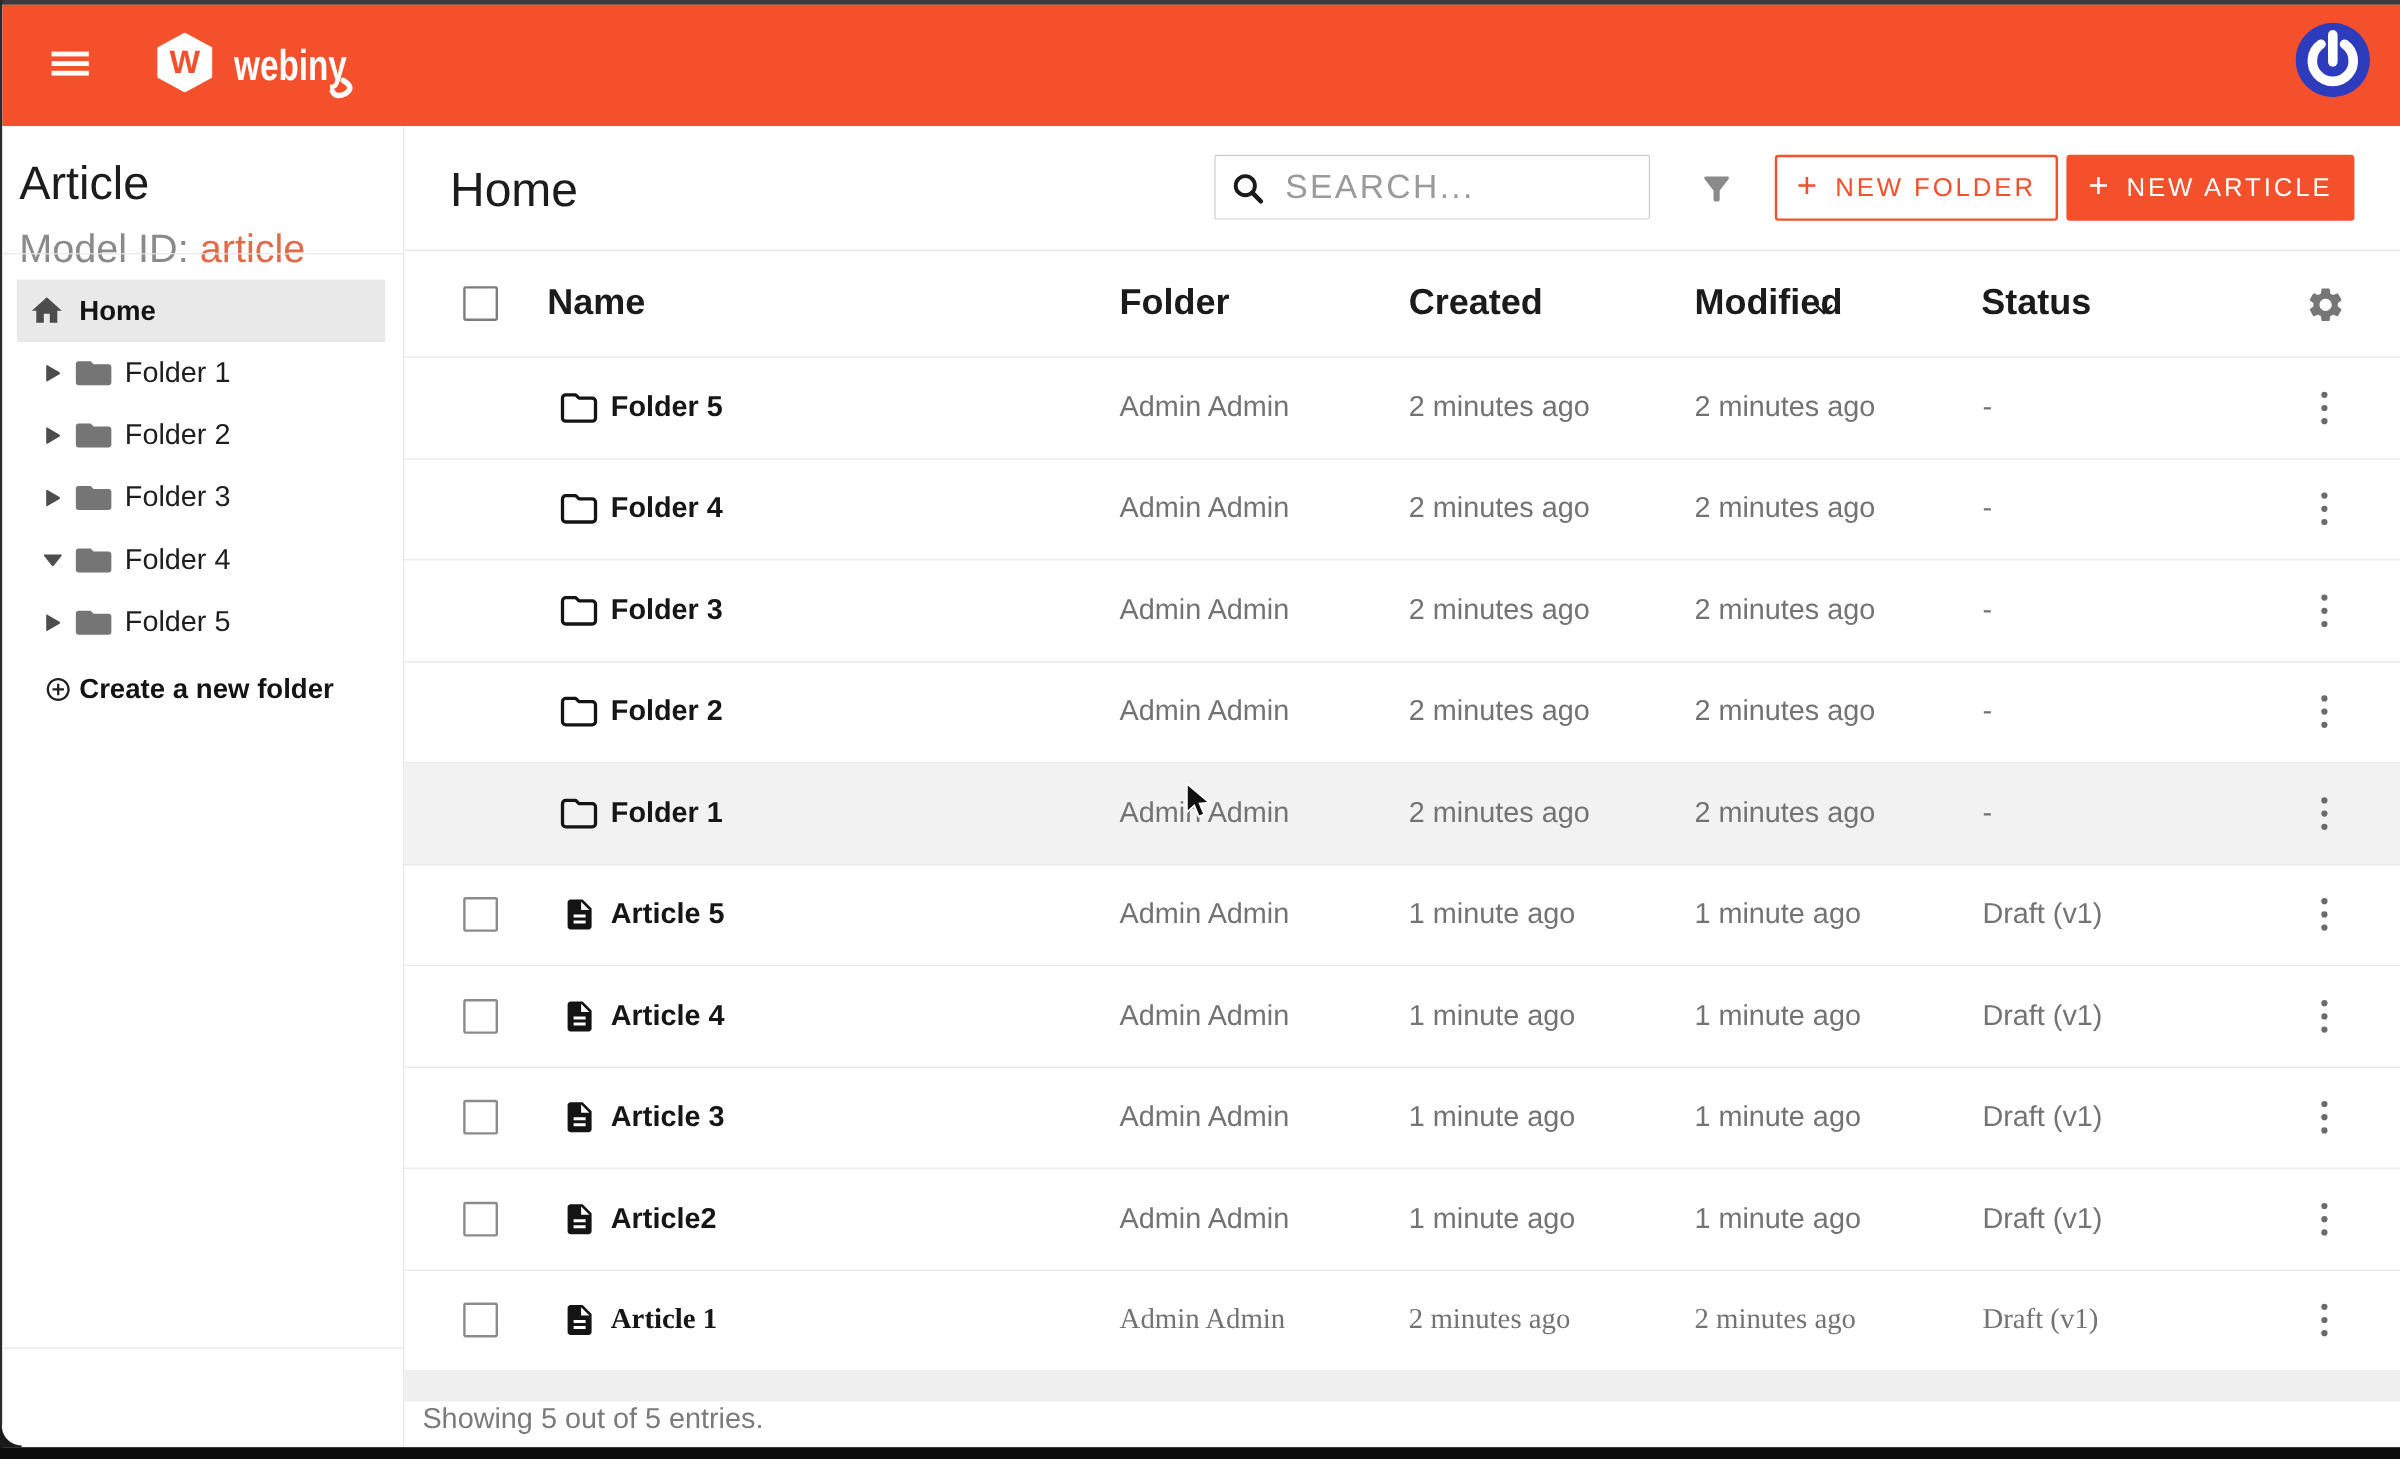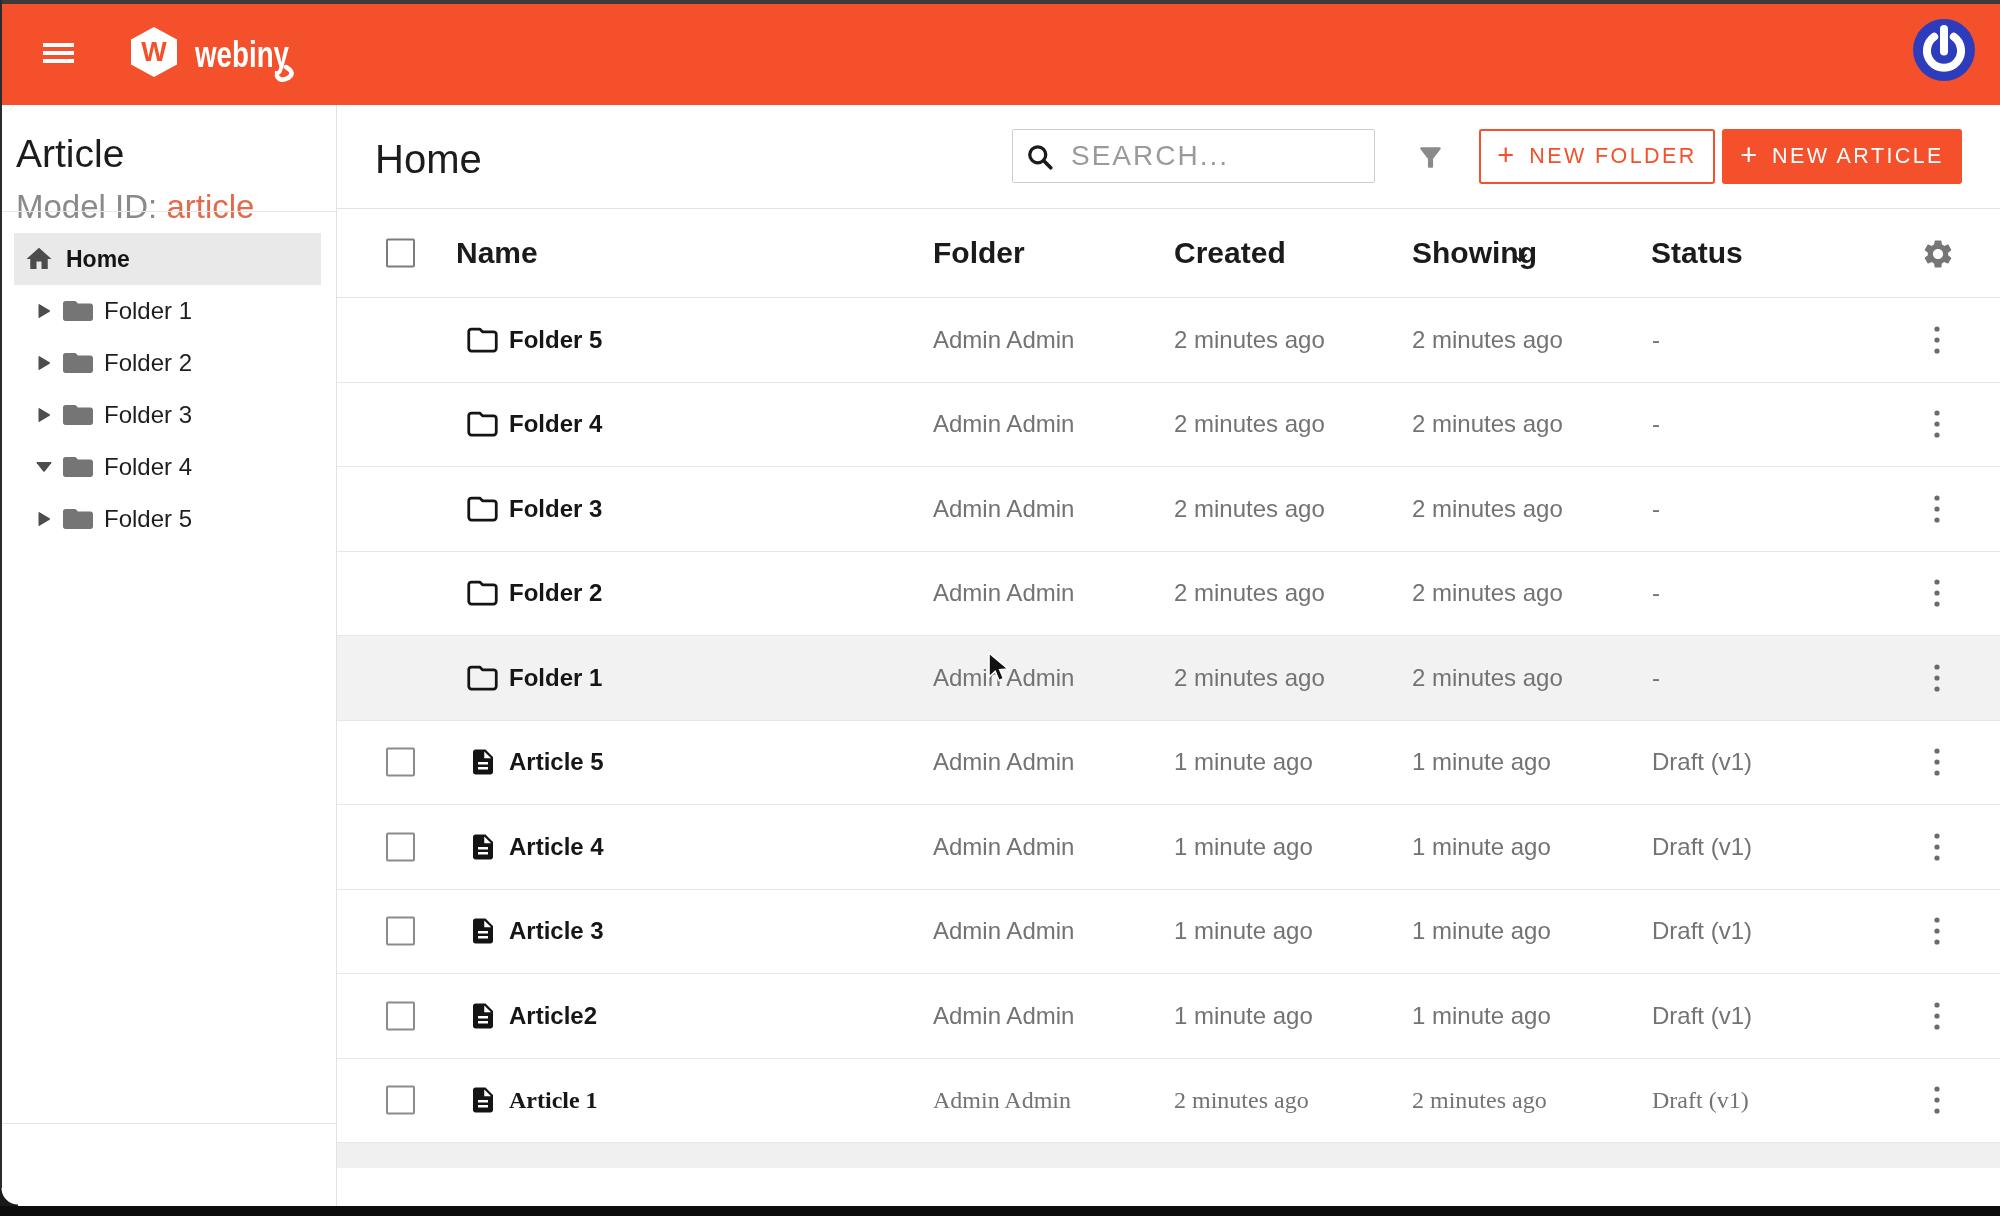--- a/index.html
+++ b/index.html
@@ -146,20 +146,26 @@
   <div class="abs navrow" style="top:388px;">
     <svg class="caret" width="13" height="15" viewBox="0 0 13 15">
         <path fill="#4d4d4d" d="M1.5 0.8 Q0.5 0.2 0.5 1.5 L0.5 13.5 Q0.5 14.8 1.5 14.2 L11.6 8.3 Q12.6 7.5 11.6 6.7 Z"></path>
       </svg>
     <svg class="abs" style="left:61px; top:13px;" width="30" height="26" viewBox="0 0 24 20">
       <path fill="#757575" d="M10 2H2C.9 2 0 2.9 0 4v12c0 1.1.9 2 2 2h20c1.1 0 2-.9 2-2V6c0-1.1-.9-2-2-2h-10l-2-2z"></path>
     </svg>
     <span class="txt" style="left:102px;">Folder 5</span>
   </div>
 
+  <div class="abs navrow" style="top:443px;">
+    <svg class="abs" style="left:35px; top:15px;" width="23" height="23" viewBox="0 0 24 24">
+      <path fill="#222222" d="M13 7h-2v4H7v2h4v4h2v-4h4v-2h-4V7zm-1-5C6.48 2 2 6.48 2 12s4.48 10 10 10 10-4.48 10-10S17.52 2 12 2zm0 18c-4.41 0-8-3.59-8-8s3.59-8 8-8 8 3.59 8 8-3.59 8-8 8z"></path>
+    </svg>
+    <span class="txt bold" style="left:64px;">Create a new folder</span>
+  </div>
 
   <div class="abs sb-trash-border"></div>
 </div>
 
 <div class="abs main">
   <div class="abs m-title">Home</div>
 
   <div class="abs searchbox">
     <svg class="abs" style="left:12px; top:12px;" width="30" height="30" viewBox="0 0 24 24">
       <circle cx="10.2" cy="10.2" r="6.4" fill="none" stroke="#1a1a1a" stroke-width="2.6"></circle>
@@ -173,21 +179,21 @@
   </svg>
 
   <div class="abs btn btn-folder"><span class="plus">+</span>NEW FOLDER</div>
   <div class="abs btn btn-article"><span class="plus">+</span>NEW ARTICLE</div>
 
   <div class="abs thead">
     <div class="checkbox"></div>
     <span class="hlabel" style="left:119px;">Name</span>
     <span class="hlabel" style="left:596px;">Folder</span>
     <span class="hlabel" style="left:837px;">Created</span>
-    <span class="hlabel" style="left:1075px;">Showing</span>
+    <span class="hlabel" style="left:1075px;">Modified</span>
     <svg class="abs" style="left:1172px; top:35px;" width="22" height="22" viewBox="0 0 24 24">
       <path fill="#1b1b1b" d="M20 12l-1.41-1.41L13 16.17V4h-2v12.17l-5.58-5.59L4 12l8 8 8-8z"></path>
     </svg>
     <span class="hlabel" style="left:1314px;">Status</span>
     <svg class="abs" style="left:1584px; top:28px;" width="34" height="34" viewBox="0 0 24 24">
       <path fill="#767676" d="M19.14 12.94c.04-.3.06-.61.06-.94 0-.32-.02-.64-.07-.94l2.03-1.58c.18-.14.23-.41.12-.61l-1.92-3.32c-.12-.22-.37-.29-.59-.22l-2.39.96c-.5-.38-1.03-.7-1.62-.94l-.36-2.54c-.04-.24-.24-.41-.48-.41h-3.84c-.24 0-.43.17-.47.41l-.36 2.54c-.59.24-1.13.57-1.62.94l-2.39-.96c-.22-.08-.47 0-.59.22L2.74 8.87c-.12.21-.08.47.12.61l2.03 1.58c-.05.3-.09.63-.09.94s.02.64.07.94l-2.03 1.58c-.18.14-.23.41-.12.61l1.92 3.32c.12.22.37.29.59.22l2.39-.96c.5.38 1.03.7 1.62.94l.36 2.54c.05.24.24.41.48.41h3.84c.24 0 .44-.17.47-.41l.36-2.54c.59-.24 1.13-.56 1.62-.94l2.39.96c.22.08.47 0 .59-.22l1.92-3.32c.12-.22.07-.47-.12-.61l-2.01-1.58zM12 15.6c-1.98 0-3.6-1.62-3.6-3.6s1.62-3.6 3.6-3.6 3.6 1.62 3.6 3.6-1.62 3.6-3.6 3.6z"></path>
     </svg>
   </div>
 
   <div class="abs row" style="top:193px;">
@@ -340,20 +346,21 @@
     <span class="cell cmodified">2 minutes ago</span>
     <span class="cell cstatus">Draft (v1)</span>
     <svg class="kebab" width="10" height="34" viewBox="0 0 10 34">
       <circle cx="5" cy="6" r="2.6" fill="#6b6b6b"></circle>
         <circle cx="5" cy="17" r="2.6" fill="#6b6b6b"></circle>
         <circle cx="5" cy="28" r="2.6" fill="#6b6b6b"></circle>
     </svg>
   </div>
 
   <div class="abs footband"></div>
+  <div class="abs showing">Showing 5 out of 5 entries.</div>
 
   <svg class="abs" style="left:650px; top:547px;" width="30" height="36" viewBox="0 0 30 36">
     <path d="M2 1 L2 25 L8.2 19.3 L12 28.5 L16.6 26.6 L12.8 17.6 L21 17 Z" fill="#111111" stroke="#ffffff" stroke-width="1.6"></path>
   </svg>
 </div>
 
 <div class="abs bstrip"></div>
 <div class="abs blcorner"></div>
 
 </body></html>

